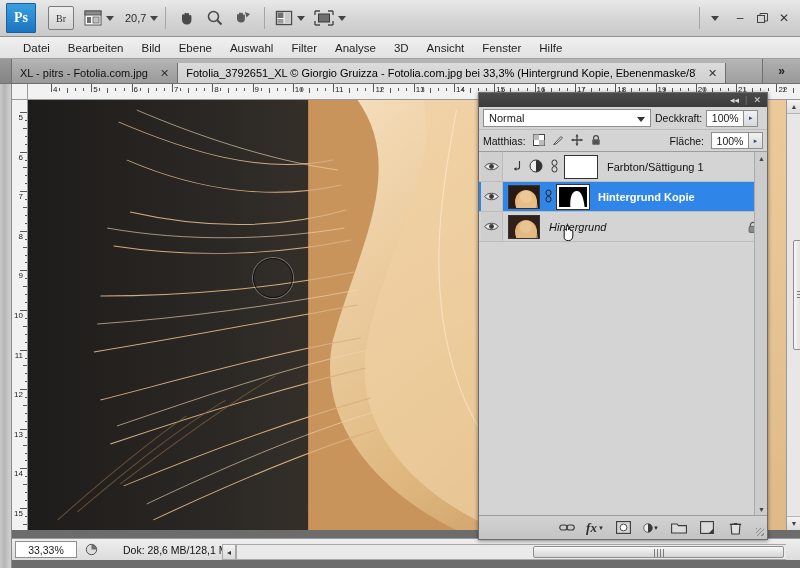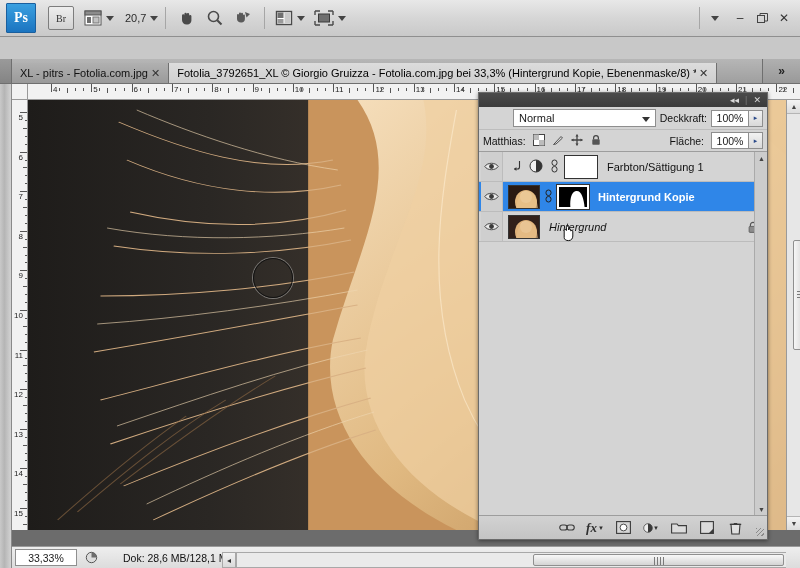--- a/index.html
+++ b/index.html
@@ -59,21 +59,21 @@
   .menu-item { padding: 2px 9px; font-size:11.5px; color:#1f1f1f; cursor:default; }
 
   
   .tabbar {
     position:absolute; left:0; top:59px; width:800px; height:25px;
     background: linear-gradient(180deg,#b6b6b6,#9f9f9f);
     border-bottom:1px solid #6f6f6f;
     display:flex; align-items:flex-end;
   }
   .tab {
-    height:20px; display:flex; align-items:center; gap:3px;
+    height:20px; display:flex; align-items:center; gap:12px;
     padding: 0 8px;
     font-size:11px;
     border-right:1px solid #6f6f6f;
     background: linear-gradient(180deg,#b0b0b0,#9a9a9a);
     color:#111;
   }
   .tab.active {
     background: linear-gradient(180deg,#dcdcdc,#cfcfcf);
     color:#000;
   }
@@ -134,21 +134,21 @@
   .vscroll .thumb {
     position:absolute; left:1px; width:12px; top:140px; height:110px;
     background:linear-gradient(90deg,#f6f6f6,#d6d6d6);
     border:1px solid #8f8f8f; border-radius:2px;
   }
   .vscroll .grip { position:absolute; left:3px; top:50%; margin-top:-4px; width:6px;height:8px;
      background: repeating-linear-gradient(180deg,#7a7a7a 0 1px, transparent 1px 3px); }
 
   
   .statusbar {
-    position:absolute; left:12px; right:0; bottom:0; height:22px;
+    position:absolute; left:12px; right:0; bottom:8px; height:22px;
     background:linear-gradient(180deg,#eee,#dcdcdc);
     border-top:1px solid #9a9a9a;
     display:flex; align-items:center;
   }
   .zoomfield {
     width:62px; height:17px; margin-left:3px;
     background:#fff; border:1px solid #8f8f8f;
     display:flex;align-items:center;justify-content:center;font-size:10.5px;
   }
   .statusbtn { width:20px;height:17px;margin-left:4px;display:flex;align-items:center;justify-content:center;}
@@ -189,21 +189,20 @@
   .panel-body { flex:1 1 auto; background:#d4d4d4; display:flex; flex-direction:column; }
 
   .row-blend {
     height:23px; display:flex; align-items:center; padding:0 4px; gap:4px;
     border-bottom:1px solid #bdbdbd;
   }
   .blend-select {
     width:168px; height:18px; background:#fff; border:1px solid #8e8e8e;
     display:flex; align-items:center; padding-left:5px; font-size:11px;
     position:relative;
-    margin-left:30px;
   }
   .blend-select .dd { position:absolute; right:5px; top:7px;
      width:0;height:0;border-left:4px solid transparent;border-right:4px solid transparent;border-top:5px solid #333;}
   .lbl { font-size:10.5px; color:#111; }
   .numfield {
     width:38px; height:17px; background:#fff; border:1px solid #8e8e8e;
     display:flex; align-items:center; justify-content:center; font-size:10.5px;
   }
   .spinner { width:14px;height:17px;border:1px solid #8e8e8e;border-left:none;
      background:linear-gradient(180deg,#f2f2f2,#d9d9d9); display:flex;align-items:center;justify-content:center;
@@ -338,20 +337,33 @@
     <div class="winbtn">–</div>
     <div class="winbtn">
       <svg width="11" height="11" viewBox="0 0 11 11">
         <rect x="0.5" y="2.5" width="7" height="7" fill="none" stroke="#444"></rect>
         <path d="M3 2.5 V0.5 H10.5 V8 H8" fill="none" stroke="#444"></path>
       </svg>
     </div>
     <div class="winbtn" style="margin-right:5px;">✕</div>
   </div>
 
+  <div class="menubar">
+    <div class="menu-item">Datei</div>
+    <div class="menu-item">Bearbeiten</div>
+    <div class="menu-item">Bild</div>
+    <div class="menu-item">Ebene</div>
+    <div class="menu-item">Auswahl</div>
+    <div class="menu-item">Filter</div>
+    <div class="menu-item">Analyse</div>
+    <div class="menu-item">3D</div>
+    <div class="menu-item">Ansicht</div>
+    <div class="menu-item">Fenster</div>
+    <div class="menu-item">Hilfe</div>
+  </div>
 
   <div class="tabbar">
     <div style="width:12px;height:24px;background:linear-gradient(180deg,#9a9a9a,#848484);border-right:1px solid #6f6f6f;"></div>
 
     <div class="tab" style="max-width:186px;">
       <span style="overflow:hidden;white-space:nowrap;text-overflow:clip;">XL - pitrs - Fotolia.com.jpg</span>
       <span class="closex">✕</span>
     </div>
 
     <div class="tab active" style="max-width:548px;">

